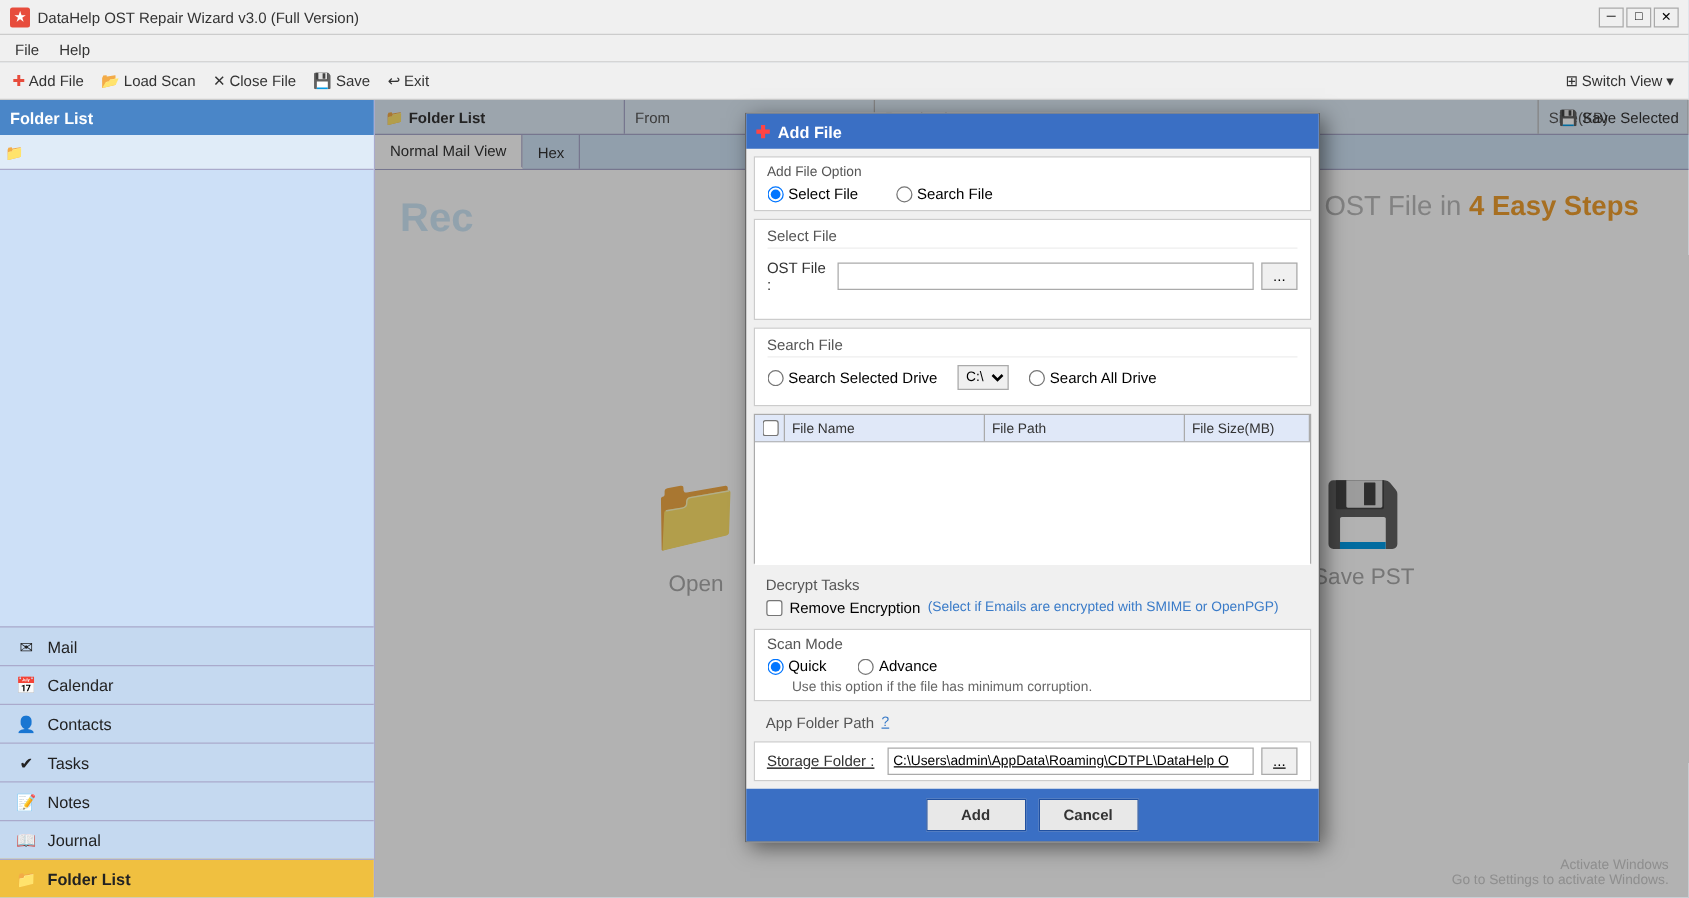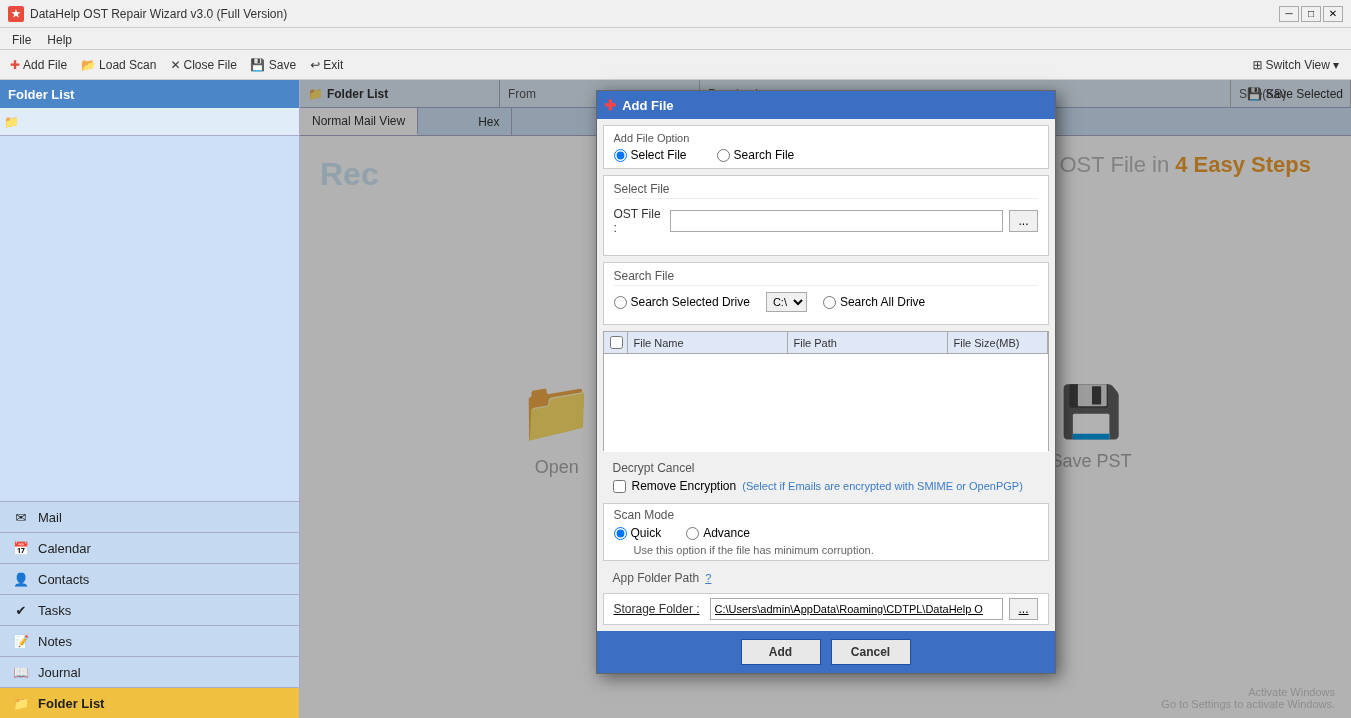--- a/index.html
+++ b/index.html
@@ -181,21 +181,20 @@
       color: #333;
       height: 28px;
     }
 
     
     .tabs-row {
       display: flex;
       height: 28px;
       background: #d0e4f7;
       border-bottom: 1px solid #aac;
-      gap: 48px;
     }
     .tab {
       padding: 4px 12px;
       cursor: pointer;
       border-right: 1px solid #aac;
       display: flex;
       align-items: center;
       font-size: 12px;
       color: #333;
     }
@@ -612,21 +611,21 @@
                 <span>File Path</span>
               </div>
               <div class="file-th file-th-size">
                 <span>File Size(MB)</span>
               </div>
             </div>
             <div class="file-table-body"></div>
           </div>
 
           <div class="section-decrypt">
-            <div class="decrypt-title">Decrypt Cancel</div>
+            <div class="decrypt-title">Decrypt Tasks</div>
             <div class="decrypt-row">
               <input type="checkbox" style="">
               <span>Remove Encryption</span>
               <span class="encrypt-note">(Select if Emails are encrypted with SMIME or OpenPGP)</span>
             </div>
           </div>
 
           <div class="section-scan">
             <div class="scan-title">Scan Mode</div>
             <div class="scan-options-row">

